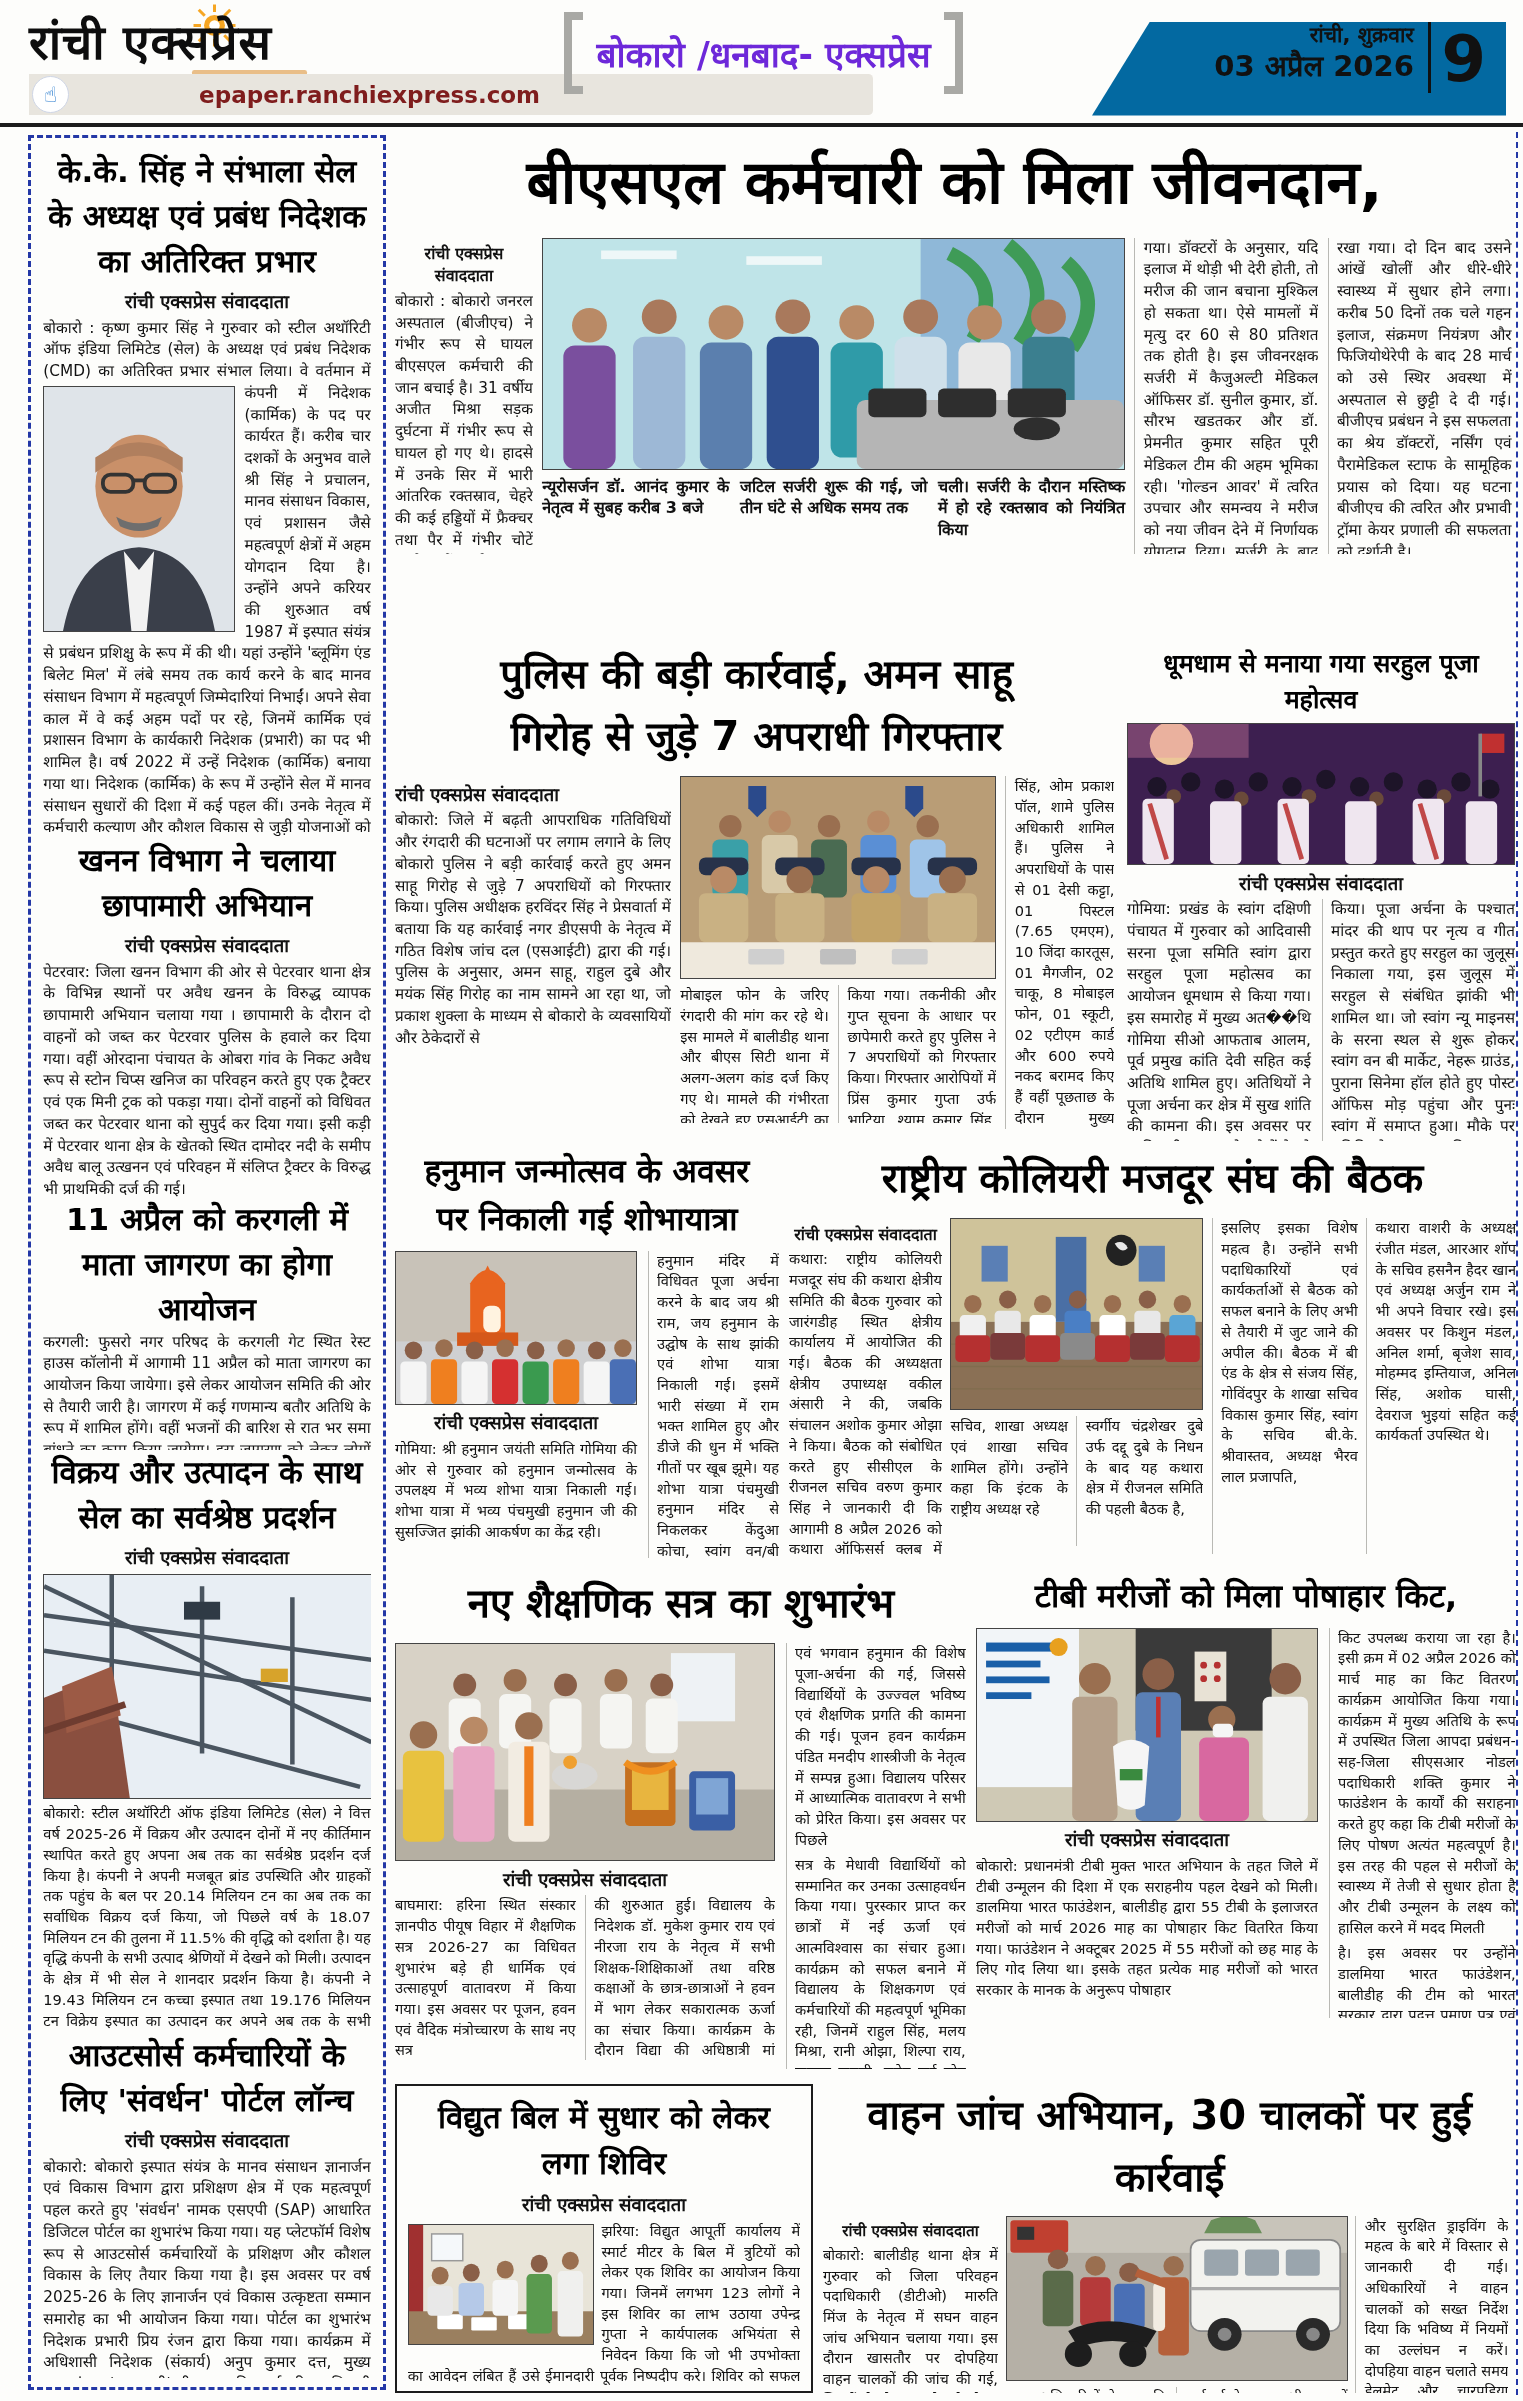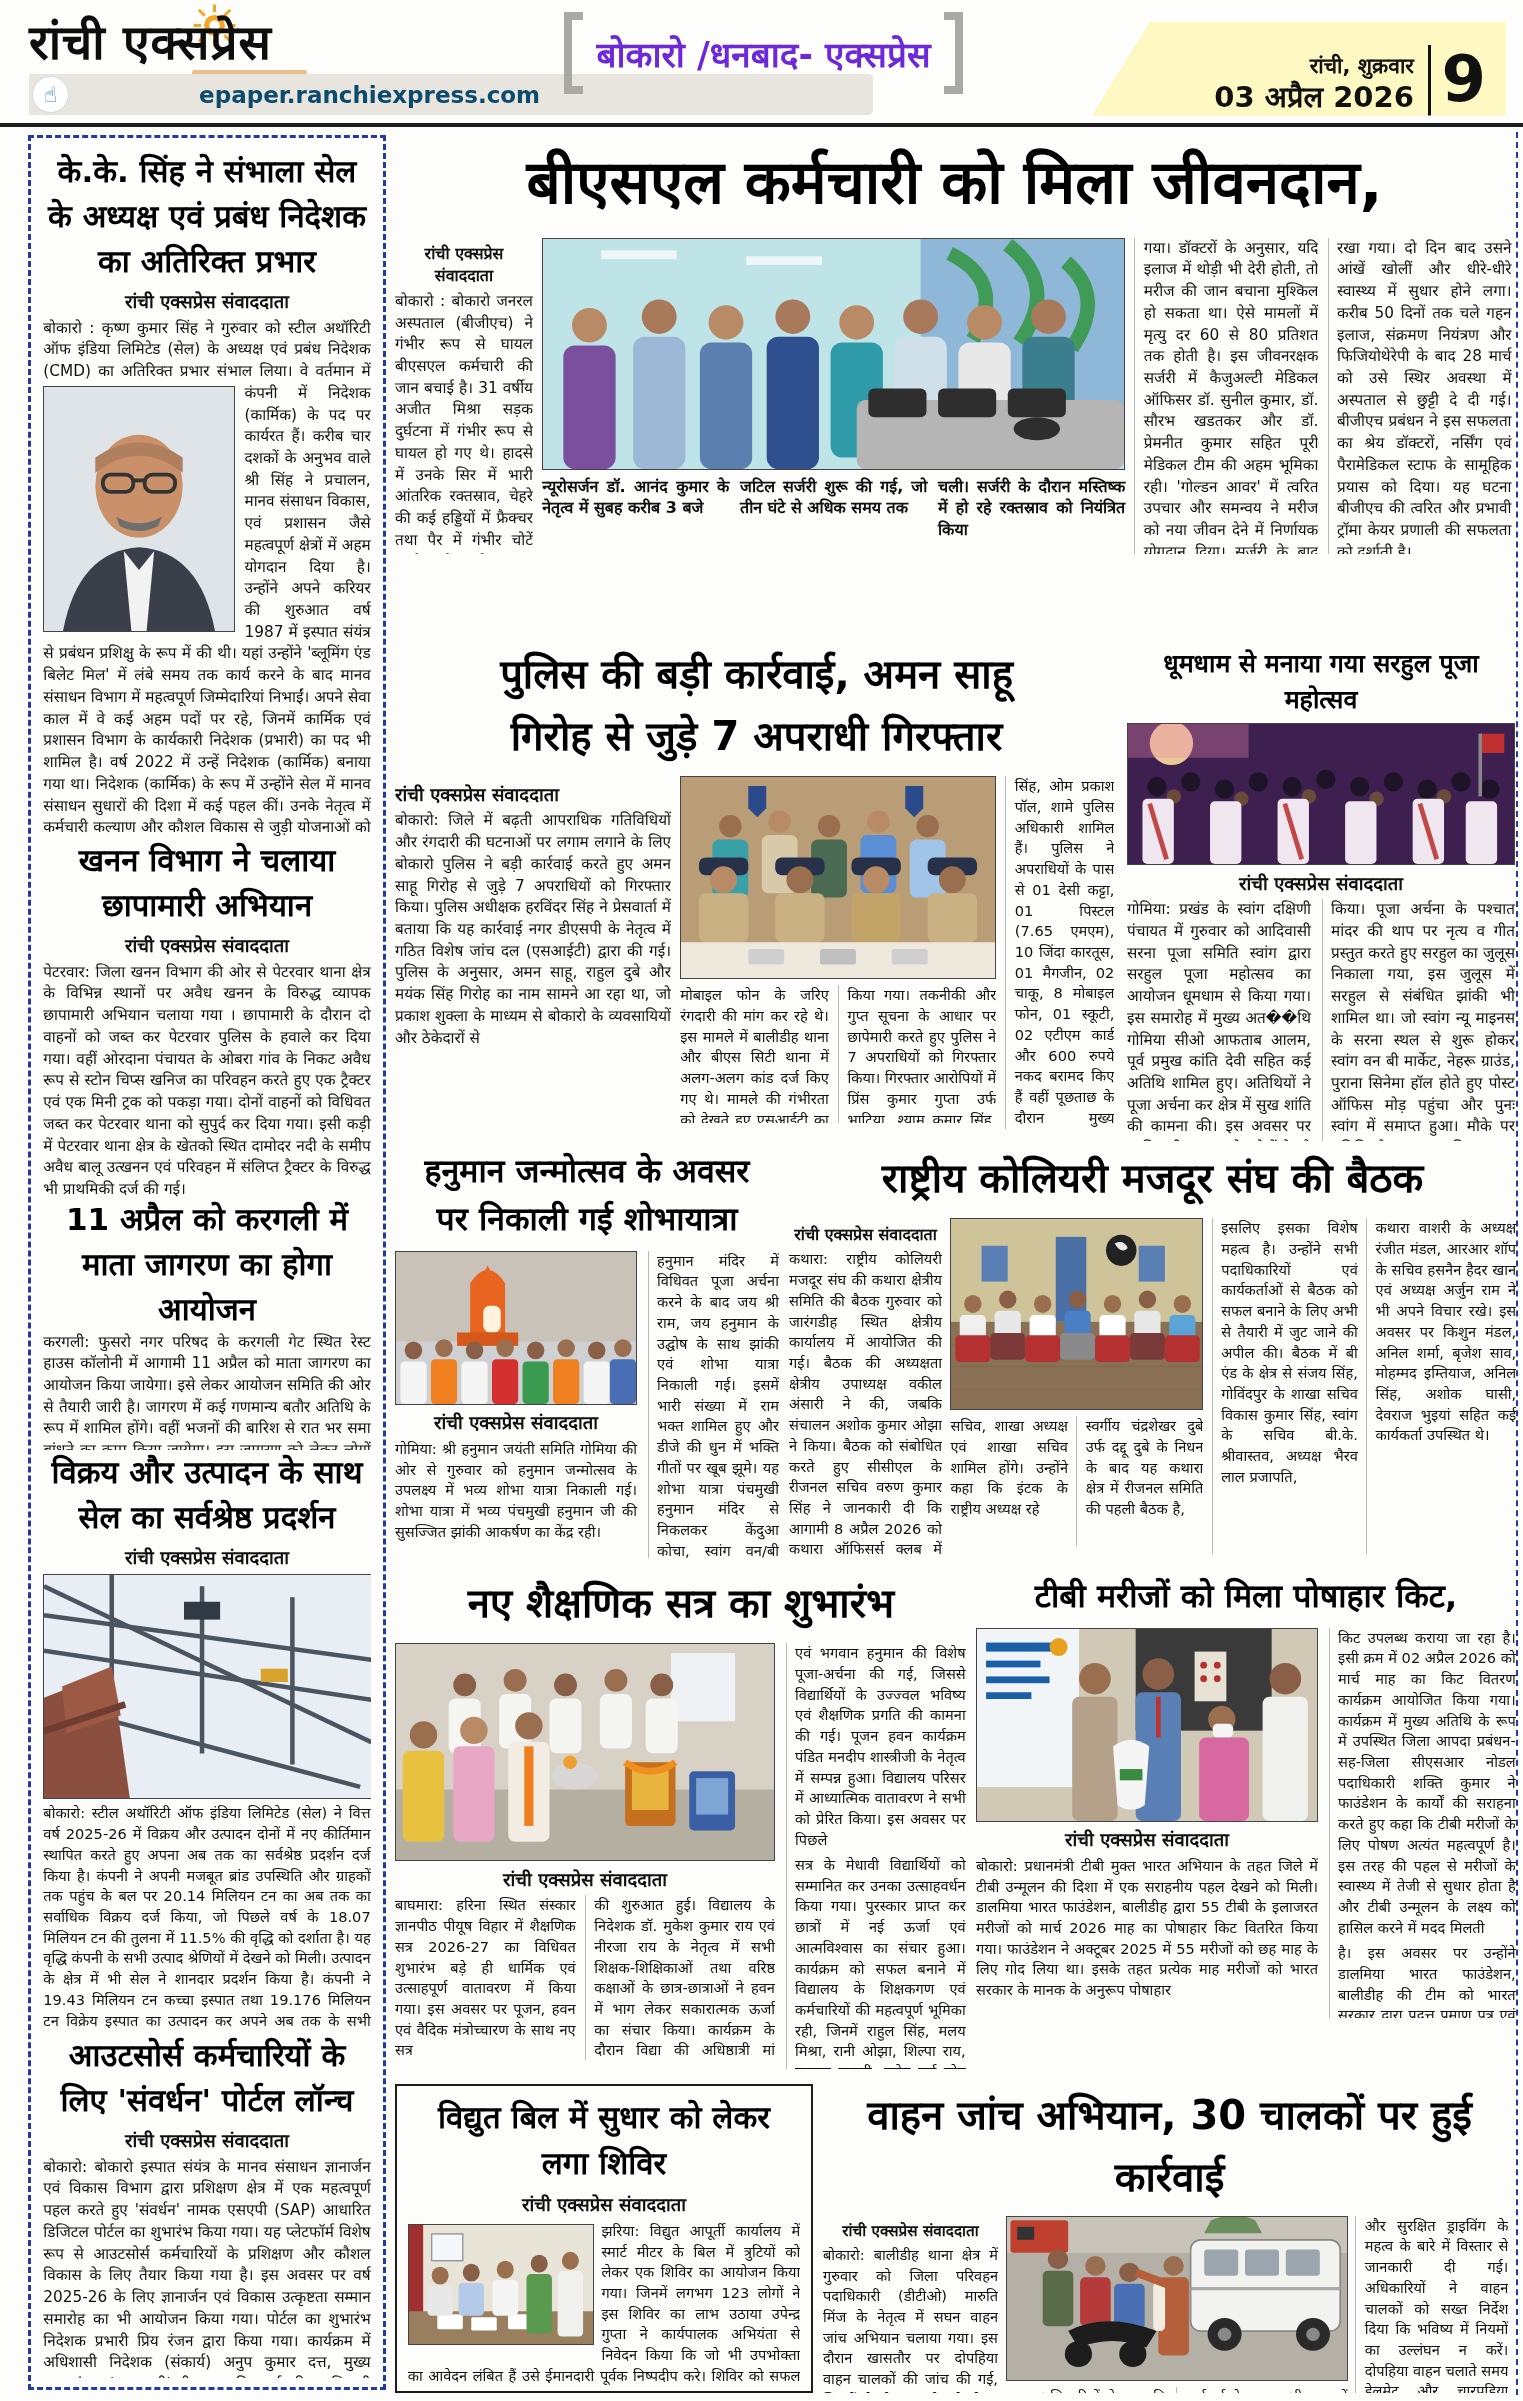--- a/index.html
+++ b/index.html
@@ -8,27 +8,27 @@
   .page-edge{position:absolute;top:132px;right:4.6px;bottom:6.1px;width:0;border-right:2.3px dashed #2438a6;}
   
   .masthead{position:absolute;left:29px;top:7.7px;}
   .mast-title{font-size:48px;font-weight:800;color:#0d0d0d;letter-spacing:0.8px;position:relative;z-index:2;}
   .sun{position:absolute;left:163px;top:-4.6px;width:45px;height:45px;z-index:1;}
   .mast-tag{height:6.1px;width:115px;background:#d88b2a;opacity:.55;margin:-3.1px 0 0 163px;border-radius:2.3px;}
   .epaper-bar{position:absolute;left:29px;top:74px;width:844px;height:41px;background:#e8e5de;
               display:flex;align-items:center;border-radius:0 4.6px 4.6px 0;}
   .touch{width:35px;height:35px;border-radius:50%;background:#fff;border:1.5px solid #cfd6e6;margin-left:3.1px;
          display:flex;align-items:center;justify-content:center;font-size:21.5px;color:#2277cc;}
-  .epaper-url{font-size:23px;font-weight:800;color:#0c4a6e;margin-left:130px;}
+  .epaper-url{font-size:23px;font-weight:800;color:#7f1d1d;margin-left:130px;}
   .edition{position:absolute;left:564px;top:12.3px;display:flex;align-items:center;gap:7.7px;}
   .brk{width:10.7px;height:66px;border:8.4px solid #a9a9a5;}
   .brk.l{border-right:none;} .brk.r{border-left:none;}
   .edition-txt{font-size:35px;font-weight:800;color:#6d28d9;white-space:nowrap;padding:0 6.1px;}
-  .datebox{position:absolute;right:17px;top:21.5px;width:414px;height:94px;background:#fef9c3;
-           clip-path:polygon(14% 0,100% 0,100% 100%,0 100%);display:flex;align-items:flex-end;justify-content:flex-end;}
+  .datebox{position:absolute;right:17px;top:21.5px;width:414px;height:94px;background:#0369a1;
+           clip-path:polygon(14% 0,100% 0,100% 100%,0 100%);display:flex;align-items:flex-start;justify-content:flex-end;}
   .date-lines{text-align:right;line-height:1.25;margin-right:10.7px;}
   .d1{font-size:21px;font-weight:700;} .d2{font-size:29px;font-weight:800;}
   .date-div{width:3.1px;height:71px;background:#111;margin:0 10.7px 0 3.1px;}
   .pageno{font-size:64px;font-weight:800;margin-right:20px;}
   .head-rule{position:absolute;left:0;top:123px;width:100%;height:3.8px;background:#1c1c1c;}
   
   .hl{font-weight:800;text-align:center;color:#000;}
   .h-xxl{font-size:60px;line-height:1.6;}
   .h-xl{font-size:40px;line-height:1.55;}
   .h-l{font-size:32px;line-height:1.5;}

